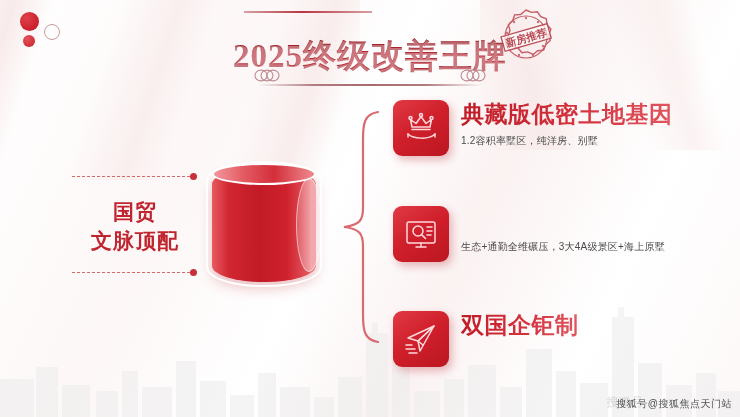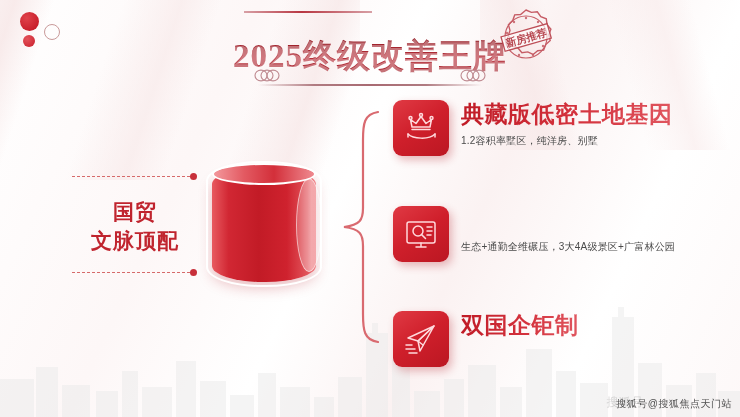--- a/index.html
+++ b/index.html
@@ -341,21 +341,21 @@
       <svg width="36" height="36" viewBox="0 0 36 36">
         <g fill="none" stroke="#ffd9dc" stroke-width="1.5" stroke-linecap="round" stroke-linejoin="round">
           <rect x="4" y="6" width="28" height="21" rx="2"></rect>
           <path d="M13 31 L23 31 M18 27 L18 31"></path>
           <circle cx="15" cy="15" r="5"></circle>
           <path d="M18.6 18.6 L22.5 22.5"></path>
           <path d="M24 11 L29 11 M24 15 L29 15 M24 19 L28 19"></path>
         </g>
       </svg>
     </div>
-    <div class="f-sub">生态+通勤全维碾压，3大4A级景区+广富林公园</div>
+    <div class="f-sub">生态+通勤全维碾压，3大4A级景区+海上原墅</div>
   </div>
 
   <div class="feature f3">
     <div class="f-icon">
       <svg width="36" height="36" viewBox="0 0 36 36">
         <g fill="none" stroke="#ffd9dc" stroke-width="1.5" stroke-linecap="round" stroke-linejoin="round">
           <path d="M31 5 L5 17 L15 20 Z"></path>
           <path d="M31 5 L15 20 L17 30 Z"></path>
           <path d="M15 20 L20 24"></path>
           <path d="M3 24 L9 24 M3 28 L12 28 M6 32 L14 32"></path>

